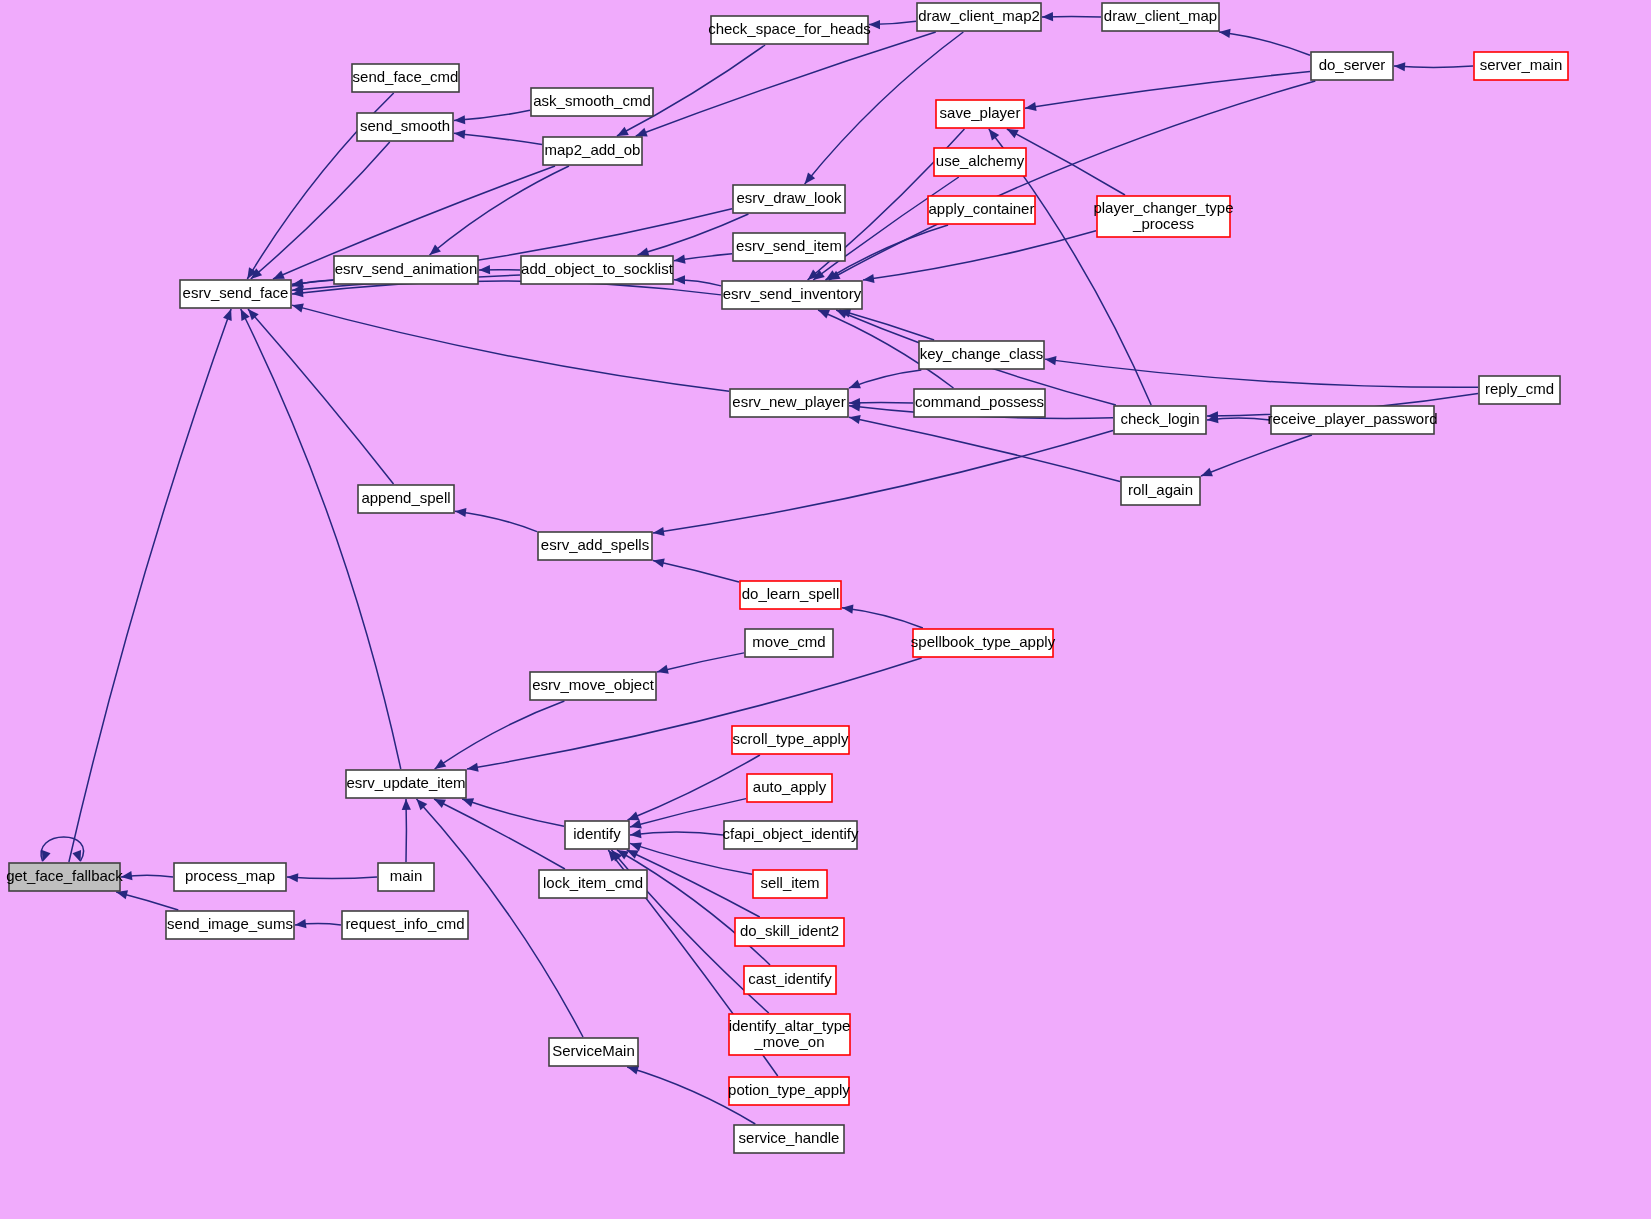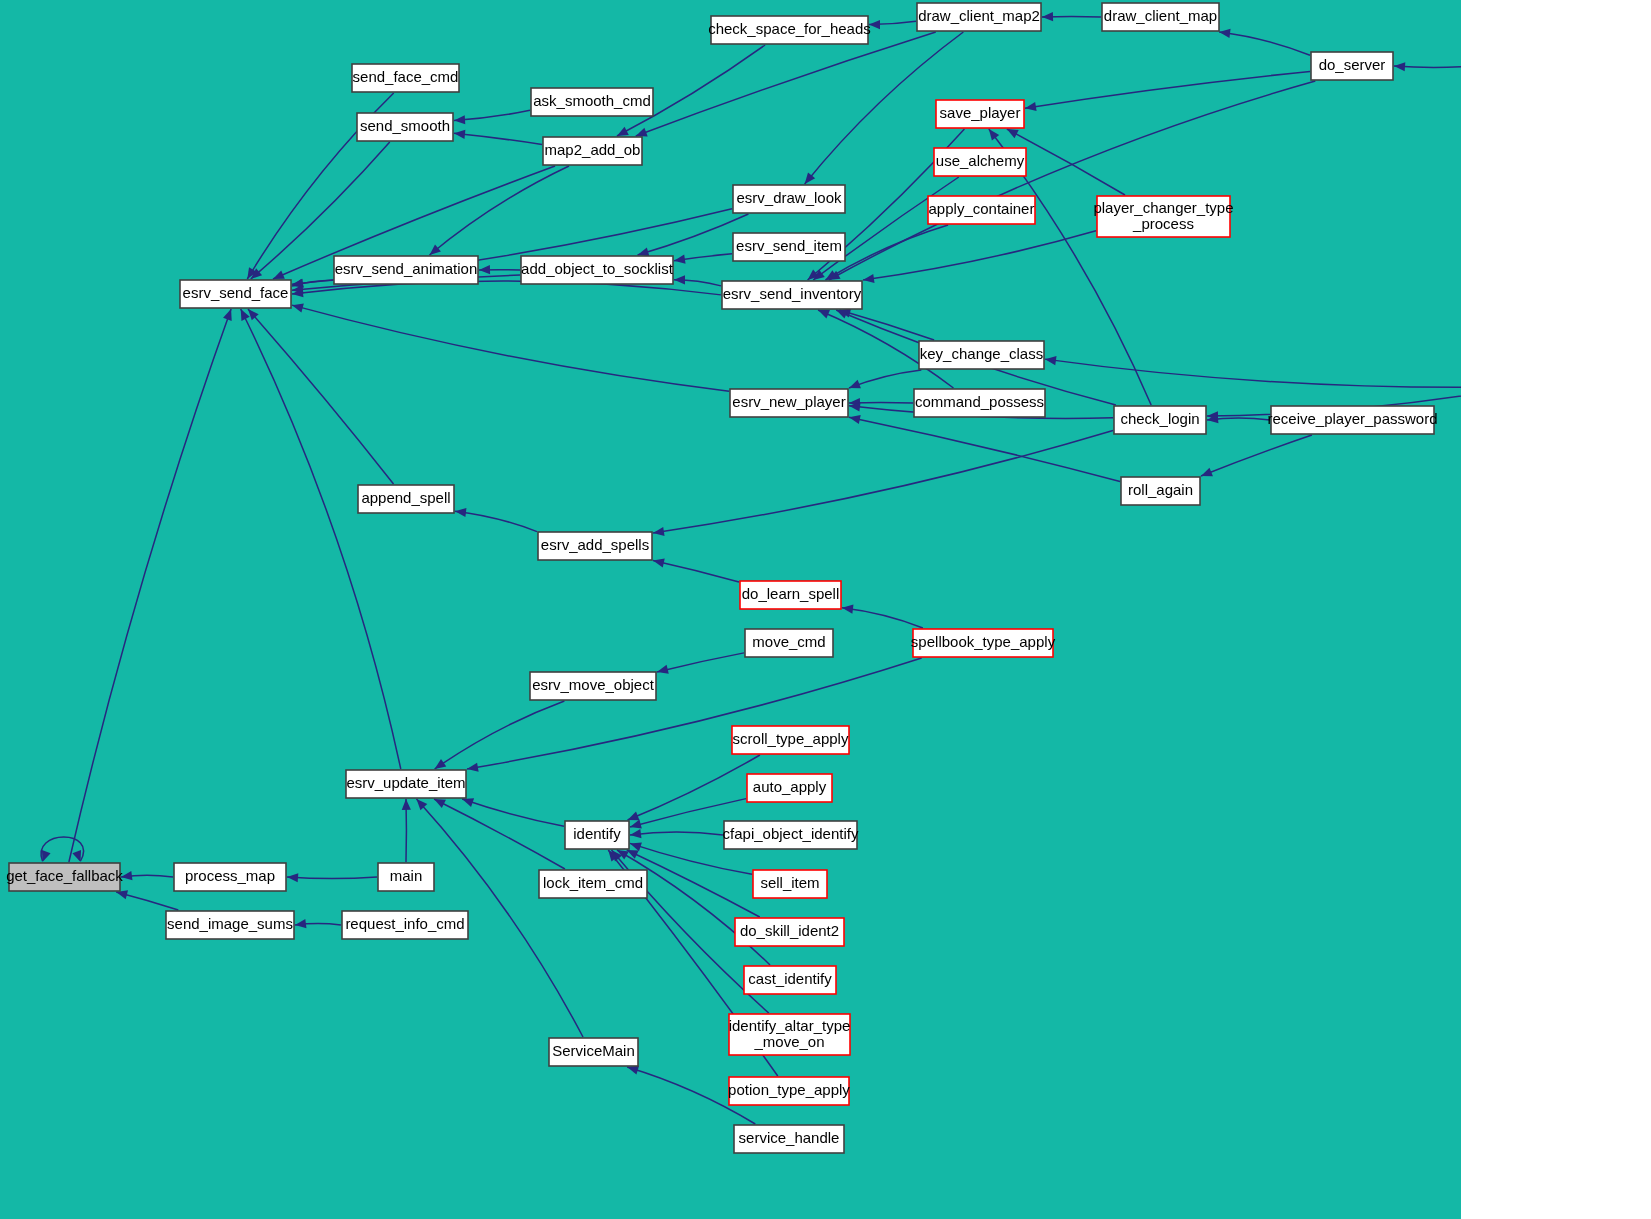--- a/index.html
+++ b/index.html
@@ -1,18 +1,18 @@
 <!DOCTYPE html>
 <html><head>
 <meta charset="utf-8">
 <title>Call graph</title>
 <style>
   html,body{margin:0;padding:0;background:#ffffff;}
   body{font-family:"Liberation Sans", sans-serif;}
-  #canvas-wrap{position:relative;width:1461px;height:1219px;overflow:hidden;background:#14b8a6;}
+  #canvas-wrap{position:relative;width:1651px;height:1219px;overflow:hidden;background:#f0abfc;}
   svg#graph{display:block;width:1651px;height:1219px;}
   .node-rect{fill:#ffffff;stroke:#404040;stroke-width:1.6;}
   .node-rect.red{stroke:#ff0000;stroke-width:1.6;}
   .node-rect.highlight{fill:#bfbfbf;stroke:#404040;stroke-width:1.6;}
   .node-label{font-family:"Liberation Sans", sans-serif;font-size:15px;fill:#000000;
               text-anchor:middle;dominant-baseline:middle;}
   .edge{fill:none;stroke:#27277f;stroke-width:1.5;}
   .edge-head{fill:#27277f;stroke:none;}
 </style>
 </head>

